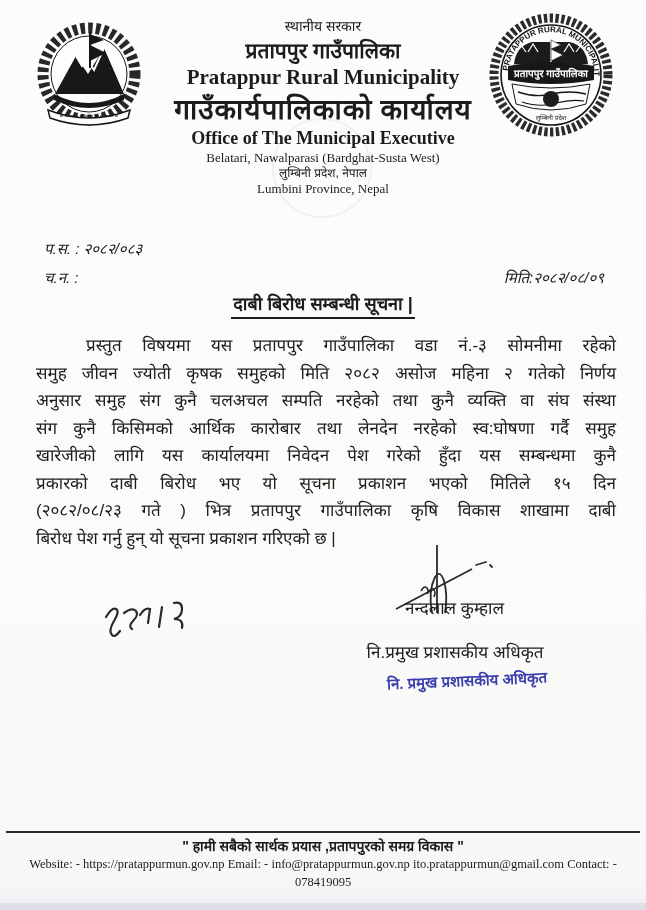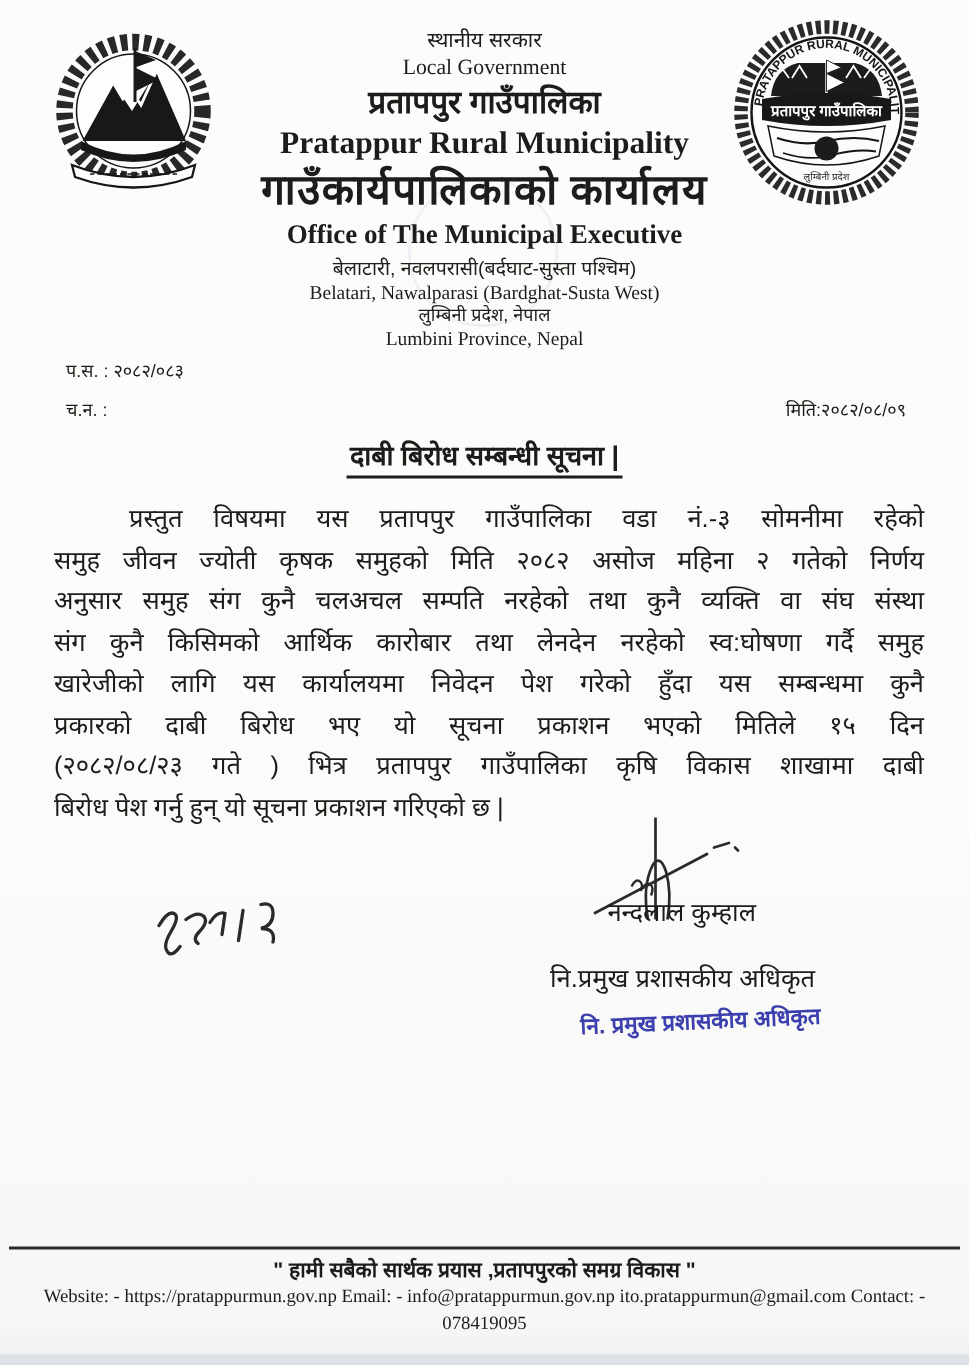--- a/index.html
+++ b/index.html
@@ -33,21 +33,21 @@
   .logo{position:absolute;}
   .logo-left{top:14px;left:28px;width:122px;height:118px;}
   .logo-right{top:12px;left:486px;width:130px;height:126px;}
 
   .watermark{
     position:absolute;top:118px;left:272px;width:96px;height:96px;
     border:2px solid #6f94c4;border-radius:50%;opacity:.10;pointer-events:none;
   }
 
   
-  .refblock{position:absolute;top:238px;left:44px;right:42px;font-size:12px;}
+  .refblock{position:absolute;top:238px;left:44px;right:42px;font-size:15px;font-style:italic;}
   .ref-row{display:flex;justify-content:space-between;margin-bottom:9px;}
 
   
   .subject{
     position:absolute;top:291px;left:0;width:100%;text-align:center;
     font-size:18px;font-weight:bold;
   }
   .subject span{
     border-bottom:2px solid #1e1c1a;padding:0 2px 3px 2px;
   }
@@ -114,26 +114,24 @@
     <path d="M32,80 Q50,86 65,82 Q84,78 100,82" stroke="#141414" stroke-width="1.4" fill="none"></path>
     <path d="M36,90 Q55,96 70,91 Q86,87 98,89" stroke="#141414" stroke-width="1.2" fill="none"></path>
     <circle cx="65" cy="87" r="8" fill="#1c1c1c"></circle>
     <text x="65" y="108" font-size="6.5" fill="#2a2a2a" text-anchor="middle" font-family="Liberation Sans, DejaVu Sans, sans-serif">लुम्बिनी प्रदेश</text>
   </svg>
 
   <div class="watermark"></div>
 
   <div class="header">
     <div class="np h-np-small">स्थानीय सरकार</div>
-    <div class="en h-en-small">Local Government</div>
     <div class="np h-np-med">प्रतापपुर गाउँपालिका</div>
     <div class="en h-en-med">Pratappur Rural Municipality</div>
     <div class="np h-np-big">गाउँकार्यपालिकाको कार्यालय</div>
     <div class="en h-en-big">Office of The Municipal Executive</div>
-    <div class="np h-addr-np">बेलाटारी, नवलपरासी(बर्दघाट-सुस्ता पश्चिम)</div>
     <div class="en h-addr-en">Belatari, Nawalparasi (Bardghat-Susta West)</div>
     <div class="np h-prov-np">लुम्बिनी प्रदेश, नेपाल</div>
     <div class="en h-prov-en">Lumbini Province, Nepal</div>
   </div>
 
   <div class="refblock np">
     <div class="ref-row">
       <span>प.स. : २०८२/०८३</span>
     </div>
     <div class="ref-row">

